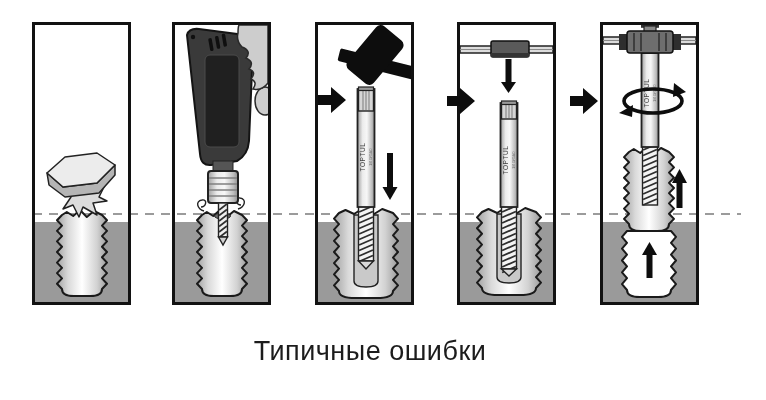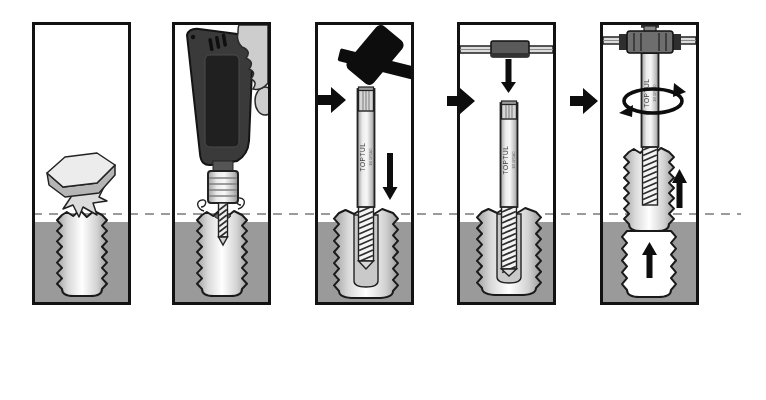--- a/index.html
+++ b/index.html
@@ -291,13 +291,14 @@
     <svg viewBox="0 0 28 26">
         <polygon points="0,8 13,8 13,0 28,13 13,26 13,18 0,18" fill="var(--arrow)"></polygon>
       </svg>
   </div>
   <div class="step-arrow" style="left:570px;top:88px">
     <svg viewBox="0 0 28 26">
         <polygon points="0,8 13,8 13,0 28,13 13,26 13,18 0,18" fill="var(--arrow)"></polygon>
       </svg>
   </div>
 
+  <div class="caption">Типичные ошибки</div>
 </div>
 
 </body></html>

